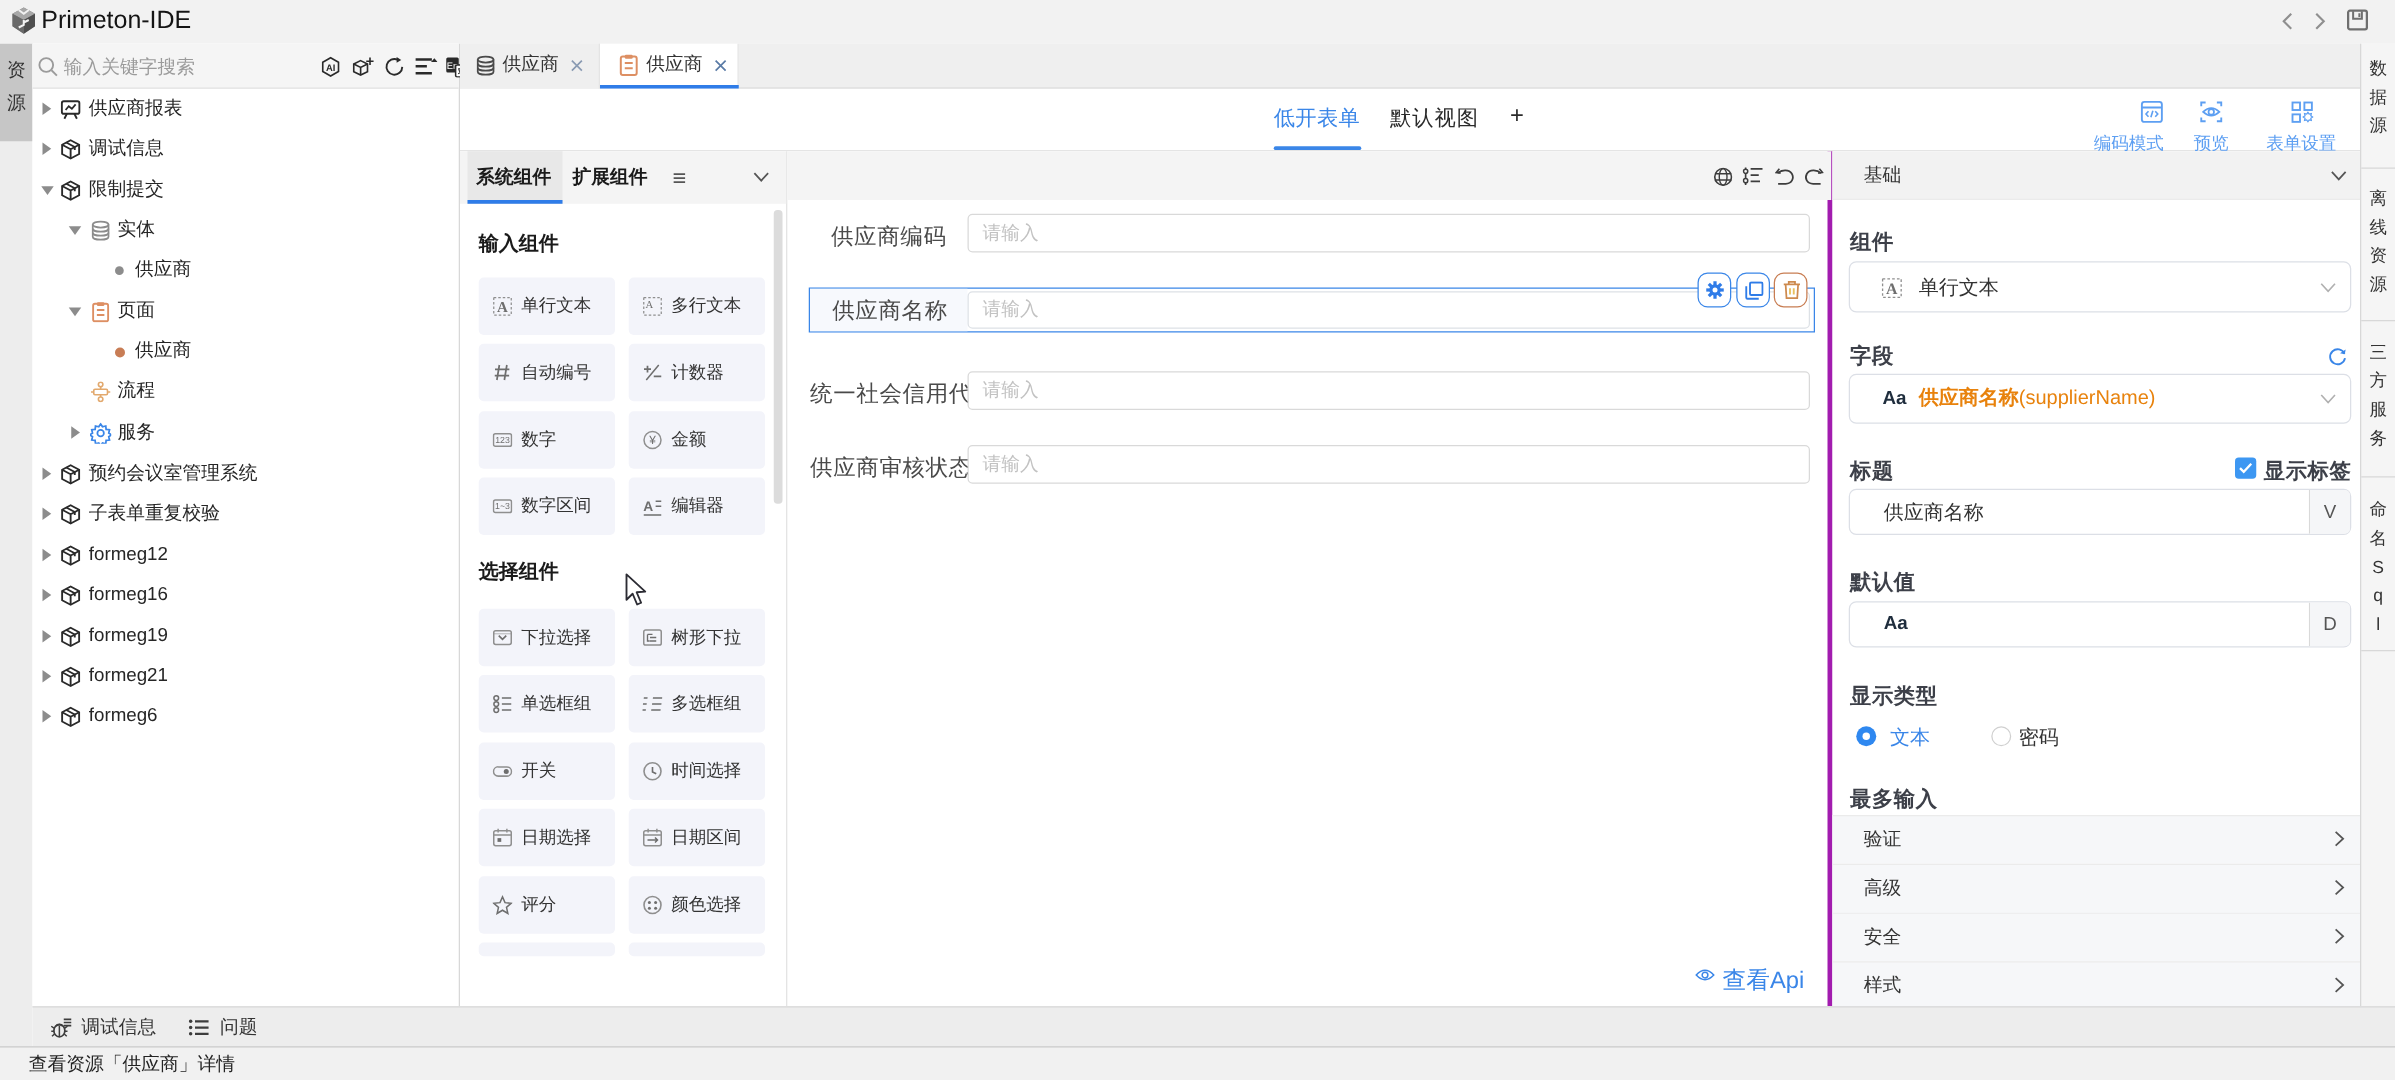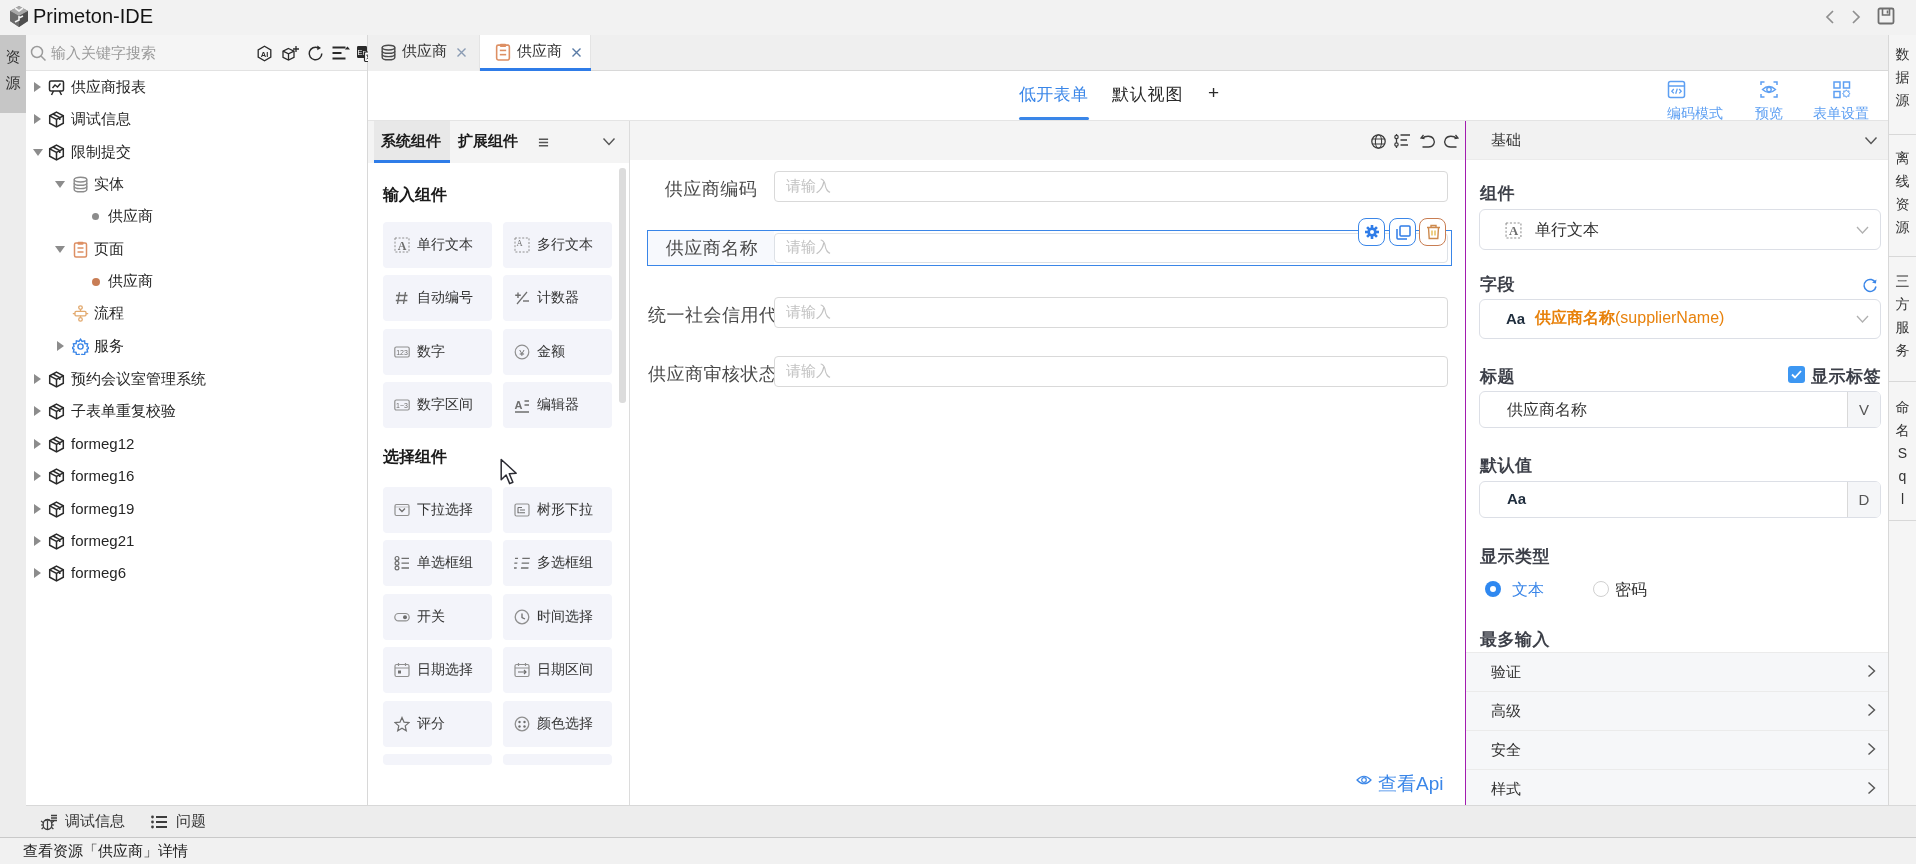--- a/index.html
+++ b/index.html
@@ -33,21 +33,21 @@
 
 #palette { left:368px; top:121px; width:262px; height:684px; background:#fff; border-right:1px solid #dcdcdc; }
 #palhead { position:absolute; left:0; top:0; width:261px; height:42px; background:#f4f4f4; }
 .palbtn { position:absolute; width:109px; height:46px; background:#f3f4fa; border-radius:4px;
   font-size:14px; color:#333; }
 .palbtn span.t { position:absolute; left:34px; top:14px; }
 .palbtn .pic { position:absolute; left:11px; top:15px; }
 .palsec { position:absolute; left:15px; font-size:16px; font-weight:bold; color:#1a1a1a; }
 #outline { position:absolute; left:0; top:644px; width:261px; height:40px; background:#f1f1ef; border-top:1px solid #e0e0e0; }
 
-#canvas { left:630px; top:121px; width:836px; height:684px; background:#fff; border-right:1px solid #a21caf;}
+#canvas { left:630px; top:121px; width:836px; height:684px; background:#fff; border-right:4px solid #a21caf;}
 #ctoolbar { position:absolute; left:0; top:0; width:835px; height:39px; background:#f4f4f4; }
 .frow { position:absolute; }
 .flabel { position:absolute; font-size:16px; color:#4a4a4a; text-align:right; white-space:nowrap; }
 .finput { position:absolute; border:1px solid #d9d9d9; border-radius:4px; background:#fff; }
 .finput .ph { position:absolute; left:11px; top:5px; font-size:15px; color:#c2c2c2; }
 
 #props { left:1466px; top:121px; width:422px; height:684px; background:#fff; }
 #props .hdr { position:absolute; left:0; top:0; width:422px; height:39px; background:#f2f2f2; border-bottom:1px solid #ebebeb; }
 .plabel { position:absolute; font-size:17px; font-weight:bold; color:#3d4049; letter-spacing:0.5px; }
 .pselect { position:absolute; left:13px; width:402px; border:1px solid #dcdfe6; border-radius:6px; background:#fff; }
@@ -367,21 +367,21 @@
         <path d="M2.5 2.5 L10.5 10.5 M10.5 2.5 L2.5 10.5" stroke="#5a7ba6" stroke-width="1.4"></path>
       </svg>
     <div style="position:absolute;left:0;bottom:0;width:111px;height:3px;background:#2f7ce8"></div>
   </div>
 </div>
 <div class="abs" id="viewband">
   <span style="position:absolute;left:651px;top:12px;font-size:17px;color:#3a86e8;letter-spacing:0.3px">低开表单</span>
   <div style="position:absolute;left:651px;top:46px;width:70px;height:3px;background:#3a86e8;border-radius:2px"></div>
   <span style="position:absolute;left:744px;top:12px;font-size:17px;color:#2b2b2b;letter-spacing:0.8px">默认视图</span>
   <span style="position:absolute;left:840px;top:11px;font-size:19px;color:#2b2b2b">+</span>
-  <div style="position:absolute;left:1299px;top:9px;width:64px;text-align:left">
+  <div style="position:absolute;left:1299px;top:9px;width:64px;text-align:right">
     <svg style="display:inline-block" width="19" height="19" viewBox="0 0 19 19">
       <rect x="1.5" y="1.5" width="16" height="16" rx="2" fill="none" stroke="#5d9ff2" stroke-width="1.5"></rect>
       <line x1="1.5" y1="6" x2="17.5" y2="6" stroke="#5d9ff2" stroke-width="1.5"></line>
       <path d="M6.8 9 L4.8 11.2 L6.8 13.4 M12.2 9 L14.2 11.2 L12.2 13.4 M10.3 8.6 L8.7 13.8" fill="none" stroke="#5d9ff2" stroke-width="1.3"></path>
     </svg>
     <div style="font-size:14px;color:#5d9ff2;margin-top:2px">编码模式</div>
   </div>
   <div class="abs" style="left:1385px;top:9px;width:32px;text-align:center">
     <svg style="display:inline-block" width="20" height="19" viewBox="0 0 20 19">
       <path d="M2 5 L2 2 L5.5 2 M14.5 2 L18 2 L18 5 M18 14 L18 17 L14.5 17 M5.5 17 L2 17 L2 14" fill="none" stroke="#5d9ff2" stroke-width="1.5"></path>

